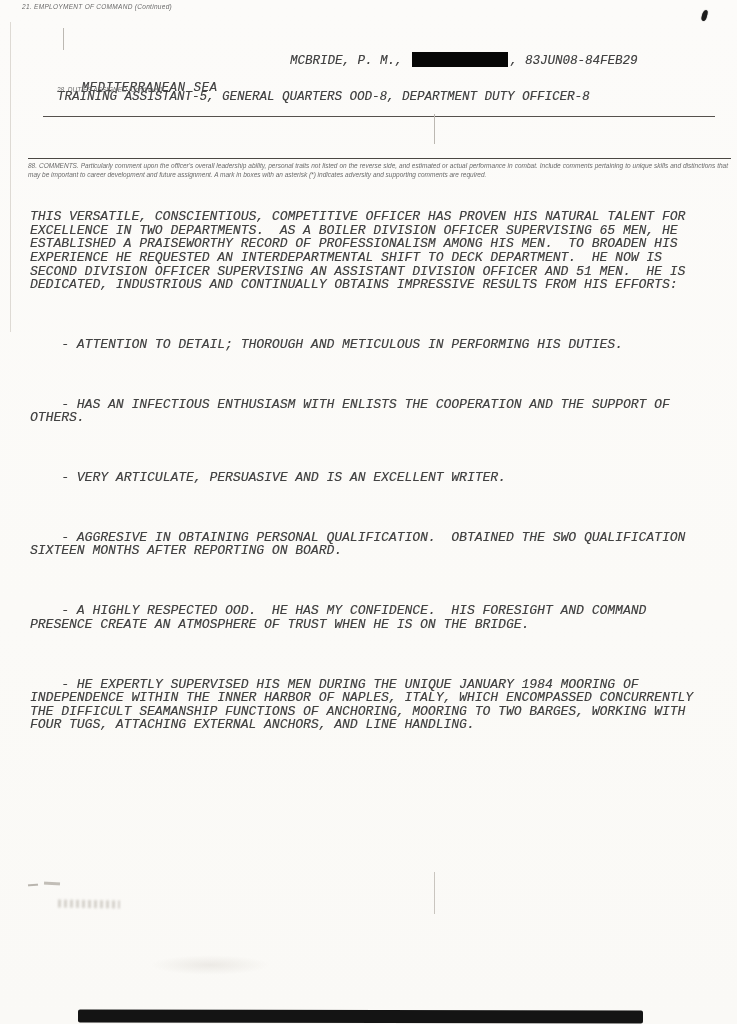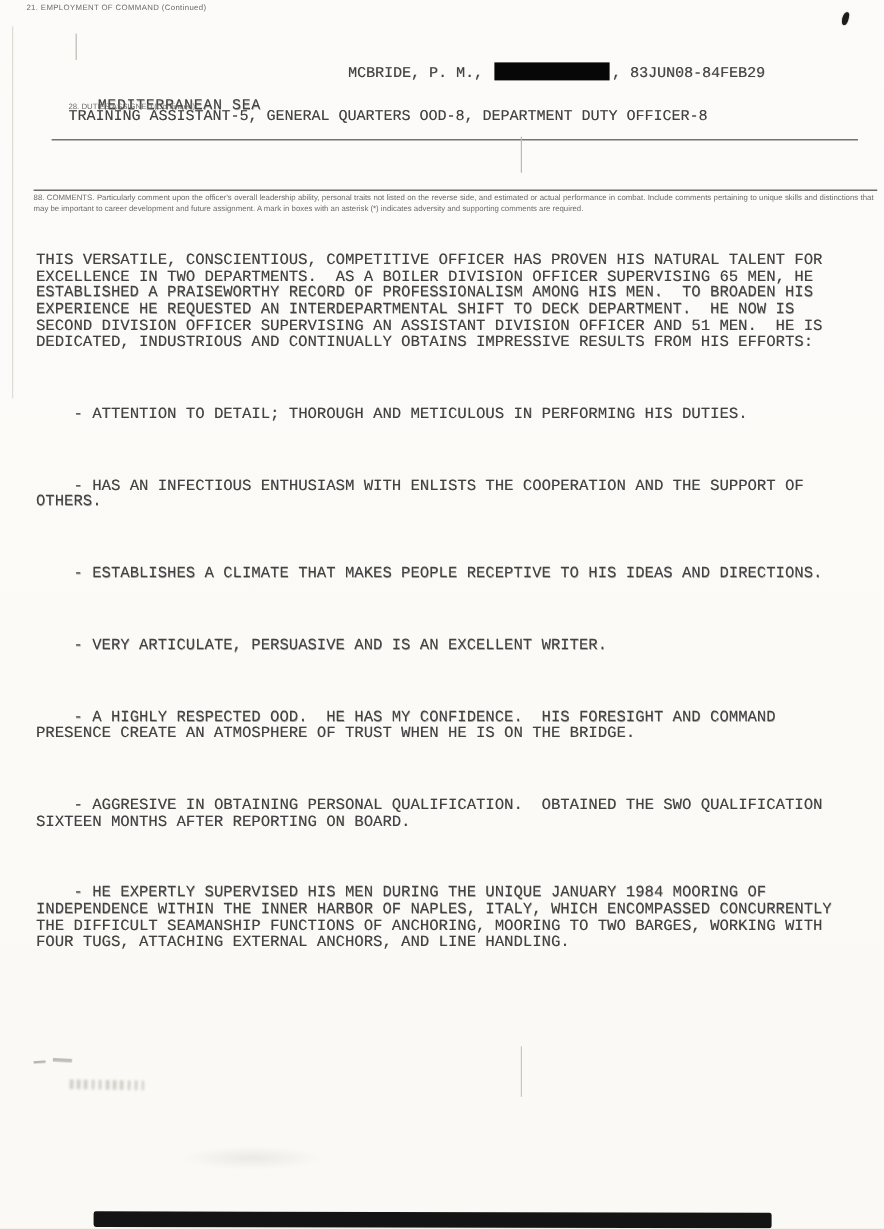--- a/index.html
+++ b/index.html
@@ -4,20 +4,21 @@
 <style>
   html,body{margin:0;padding:0;background:#e8e6e2;}
   .page{
     position:relative;
     width:737px;height:1024px;
     margin:0 auto;
     background:linear-gradient(180deg,#fcfbf9 0%,#fbfaf7 60%,#faf9f6 100%);
     overflow:hidden;
     font-family:"Liberation Mono","DejaVu Sans Mono",monospace;
     color:#3d3d3d;
+    font-style:italic;
   }
   .typed{
     font-family:"Liberation Mono","DejaVu Sans Mono",monospace;
     color:#424242;
     text-shadow:0.3px 0.3px 0.5px rgba(90,90,90,.55);
     filter:blur(.22px);
     white-space:pre-wrap;
   }
   .tiny{
     font-family:"Liberation Sans","DejaVu Sans",sans-serif;
@@ -111,26 +112,25 @@
   <div class="abs typed body-text">
     <div class="para">THIS VERSATILE, CONSCIENTIOUS, COMPETITIVE OFFICER HAS PROVEN HIS NATURAL TALENT FOR
 EXCELLENCE IN TWO DEPARTMENTS.  AS A BOILER DIVISION OFFICER SUPERVISING 65 MEN, HE
 ESTABLISHED A PRAISEWORTHY RECORD OF PROFESSIONALISM AMONG HIS MEN.  TO BROADEN HIS
 EXPERIENCE HE REQUESTED AN INTERDEPARTMENTAL SHIFT TO DECK DEPARTMENT.  HE NOW IS
 SECOND DIVISION OFFICER SUPERVISING AN ASSISTANT DIVISION OFFICER AND 51 MEN.  HE IS
 DEDICATED, INDUSTRIOUS AND CONTINUALLY OBTAINS IMPRESSIVE RESULTS FROM HIS EFFORTS:</div>
     <div class="para">    - ATTENTION TO DETAIL; THOROUGH AND METICULOUS IN PERFORMING HIS DUTIES.</div>
     <div class="para">    - HAS AN INFECTIOUS ENTHUSIASM WITH ENLISTS THE COOPERATION AND THE SUPPORT OF
 OTHERS.</div>
-    <div class="para">    - ESTABLISHES A CLIMATE THAT MAKES PEOPLE RECEPTIVE TO HIS IDEAS AND DIRECTIONS.</div>
     <div class="para">    - VERY ARTICULATE, PERSUASIVE AND IS AN EXCELLENT WRITER.</div>
+    <div class="para">    - AGGRESIVE IN OBTAINING PERSONAL QUALIFICATION.  OBTAINED THE SWO QUALIFICATION
+SIXTEEN MONTHS AFTER REPORTING ON BOARD.</div>
     <div class="para">    - A HIGHLY RESPECTED OOD.  HE HAS MY CONFIDENCE.  HIS FORESIGHT AND COMMAND
 PRESENCE CREATE AN ATMOSPHERE OF TRUST WHEN HE IS ON THE BRIDGE.</div>
-    <div class="para">    - AGGRESIVE IN OBTAINING PERSONAL QUALIFICATION.  OBTAINED THE SWO QUALIFICATION
-SIXTEEN MONTHS AFTER REPORTING ON BOARD.</div>
     <div class="para">    - HE EXPERTLY SUPERVISED HIS MEN DURING THE UNIQUE JANUARY 1984 MOORING OF
 INDEPENDENCE WITHIN THE INNER HARBOR OF NAPLES, ITALY, WHICH ENCOMPASSED CONCURRENTLY
 THE DIFFICULT SEAMANSHIP FUNCTIONS OF ANCHORING, MOORING TO TWO BARGES, WORKING WITH
 FOUR TUGS, ATTACHING EXTERNAL ANCHORS, AND LINE HANDLING.</div>
     
     
     
   </div>
 
   <div class="abs tick tick3"></div>

